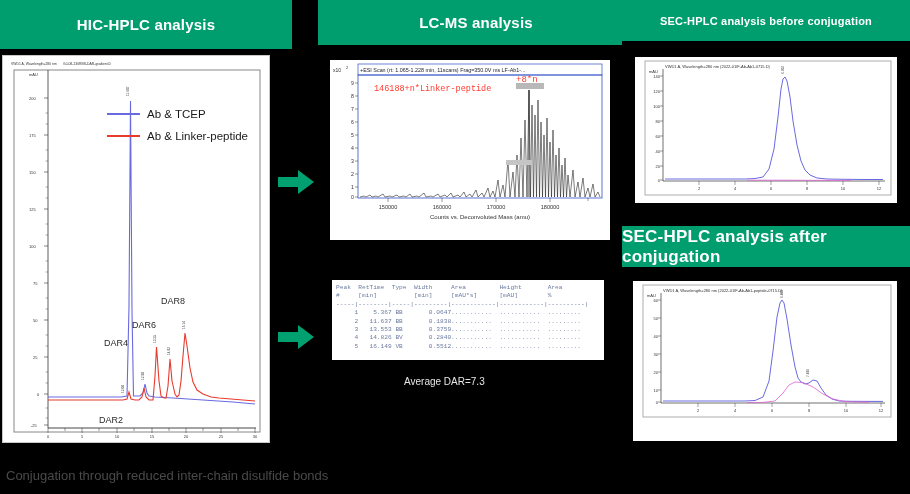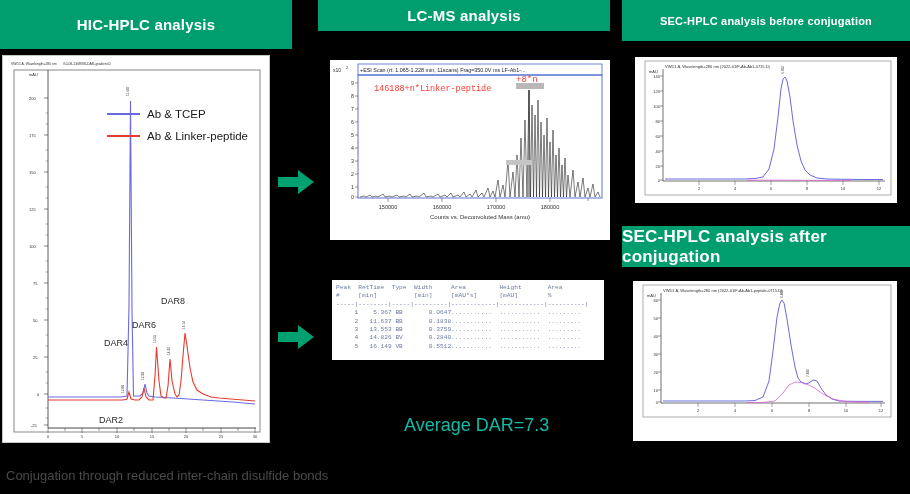--- a/index.html
+++ b/index.html
@@ -7,37 +7,37 @@
     width:910px;height:494px;position:relative;overflow:hidden;
     background:#000;
     font-family:"Liberation Sans", sans-serif;
   }
   .panel-header{
     position:absolute;background:#009d6e;color:#ffffff;
     display:flex;align-items:center;justify-content:center;
     font-weight:bold;letter-spacing:.2px;
   }
   #hdr-hic{left:0;top:0;width:292px;height:49px;font-size:15px;}
-  #hdr-lcms{left:318px;top:0;width:292px;height:31px;font-size:15px;}
+  #hdr-lcms{left:318px;top:0;width:292px;height:45px;font-size:15px;padding-left:12px;}
   #hdr-sec-before{left:622px;top:0;width:288px;height:41px;font-size:11px;}
   #hdr-sec-after{left:622px;top:226px;width:288px;height:41px;font-size:17px;}
 
   .white-card{position:absolute;background:#ffffff;}
   #card-hic{left:2px;top:55px;width:266px;height:386px;border:1px solid #c8c8c8;}
   #card-lcms{left:330px;top:60px;width:280px;height:180px;}
   #card-table{left:332px;top:280px;width:272px;height:80px;}
   #card-sec1{left:635px;top:57px;width:262px;height:146px;}
   #card-sec2{left:633px;top:281px;width:264px;height:160px;}
   svg{display:block;}
 
   .arrow{position:absolute;}
 
   .cap-avg{
-    position:absolute;left:404px;top:415px;
-    color:#14b8a6;font-size:18px;
+    position:absolute;left:404px;top:376px;
+    color:#e5e5e5;font-size:10px;
   }
   .cap-free{
     position:absolute;left:762px;top:420px;
     color:#ffffff;font-size:15px;
   }
   .cap-bottom{
     position:absolute;left:6px;top:468px;
     color:#4a4a4a;font-size:13px;
   }
 

